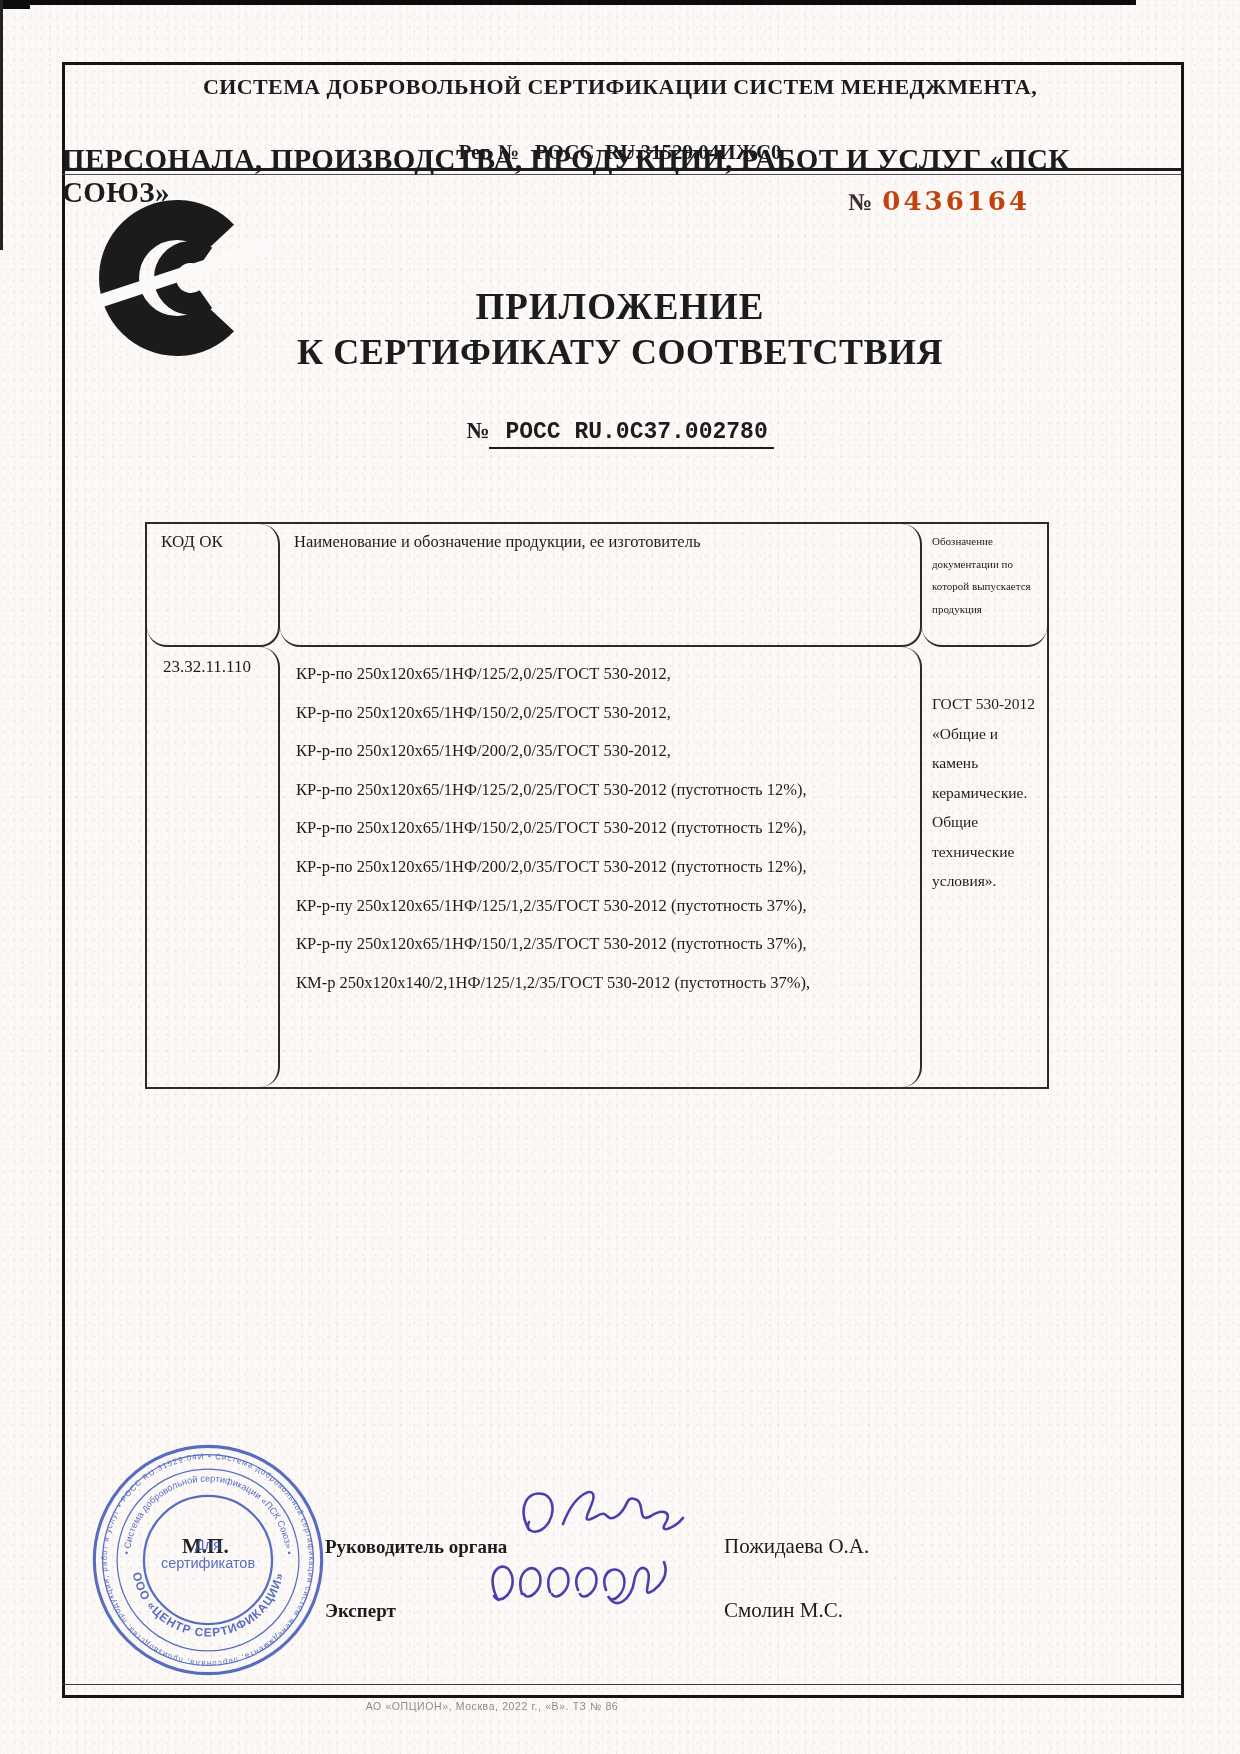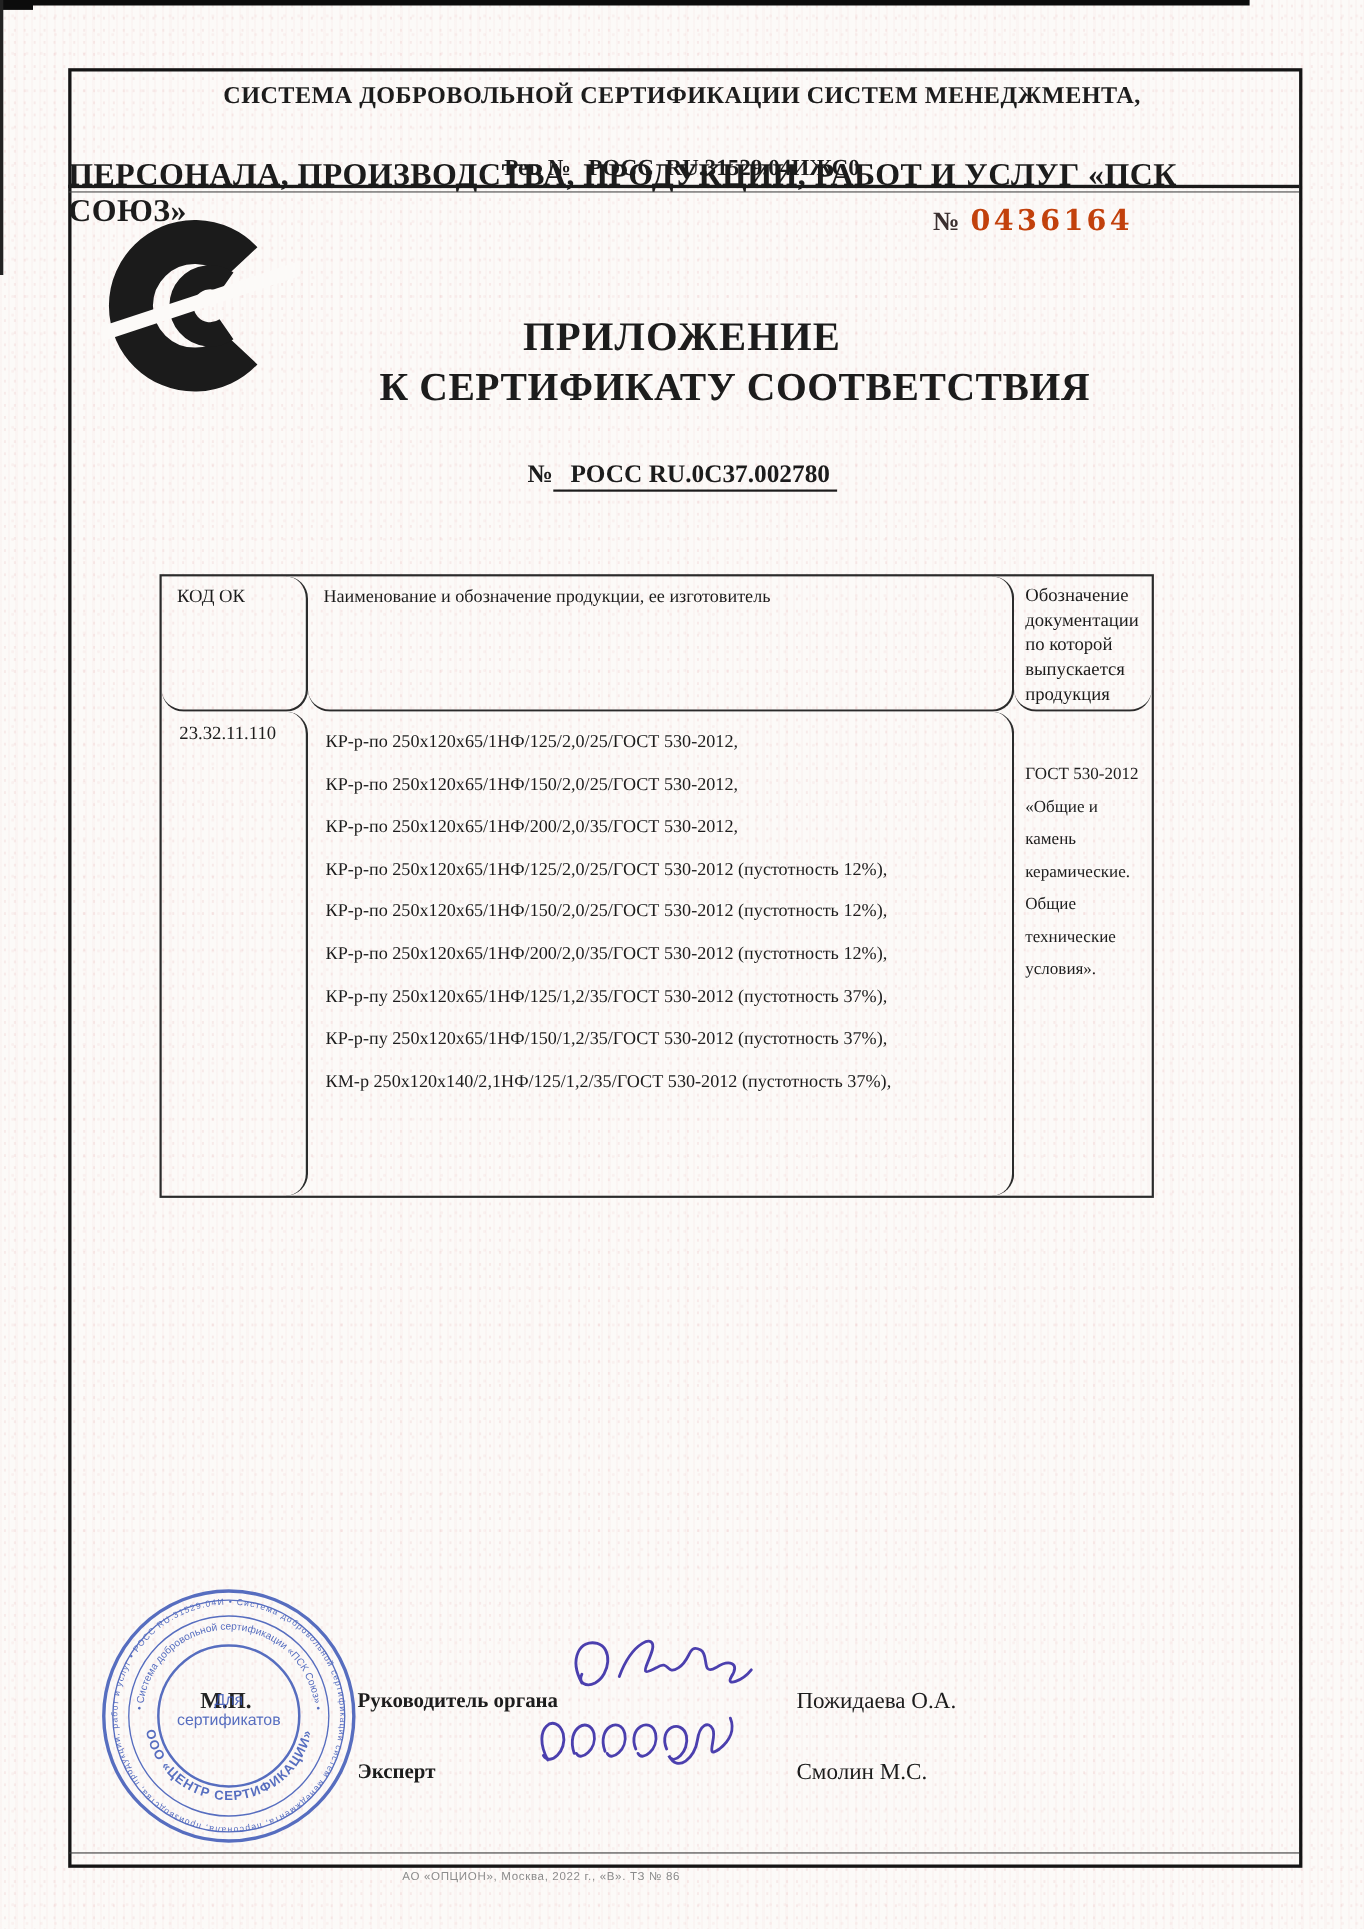--- a/index.html
+++ b/index.html
@@ -30,32 +30,32 @@
   .hdr3{left:62px;top:140px;width:1116px;text-align:center;font-size:21px;font-weight:bold;}
   .pre{white-space:pre;}
 
   .serial{left:730px;top:186px;width:300px;text-align:right;}
   .serial .no{font-size:24px;color:#3a2f2f;font-weight:bold;margin-right:10px;}
   .serial .digits{font-family:"DejaVu Serif",serif;font-size:26px;font-weight:600;color:#c2410c;letter-spacing:3px;}
 
   .logo{left:92px;top:200px;}
 
   .title1{left:62px;top:285px;width:1116px;text-align:center;font-size:37px;font-weight:bold;letter-spacing:1px;}
-  .title2{left:62px;top:331px;width:1116px;text-align:center;font-size:36px;font-weight:bold;letter-spacing:.5px;padding-left:48px;}
+  .title2{left:62px;top:331px;width:1116px;text-align:center;font-size:36px;font-weight:bold;letter-spacing:.5px;}
 
   .certno{left:62px;top:418px;width:1116px;text-align:center;font-size:23px;font-weight:bold;}
-  .certno .val{border-bottom:2.5px solid #1c1c1c;padding:0 6px 2px 16px;}
+  .certno .val{border-bottom:2.5px solid #1c1c1c;padding:0 6px 2px 16px;font-family:Liberation Mono, monospace;}
 
   
   .ptable{left:145px;top:522px;width:900px;display:grid;grid-template-columns:133px 642px 125px;border:2px solid #2b2b2b;background:transparent;}
   .ptable > div{box-sizing:border-box;border-radius:20px;}
   .th{height:123px;border-bottom:2px solid #2b2b2b;}
   .th.c1{padding:8px 6px 0 14px;font-size:17px;border-right:2px solid #2b2b2b;}
   .th.c2{padding:8px 10px 0 14px;font-size:16.5px;border-right:2px solid #2b2b2b;}
-  .th.c3{padding:6px 2px 0 10px;font-size:17px;line-height:22.5px;overflow:visible;}
+  .th.c3{padding:6px 2px 0 10px;font-size:11px;line-height:22.5px;overflow:visible;}
   .td{min-height:440px;}
   .td.c1{padding:10px 6px 0 16px;font-size:17px;border-right:2px solid #2b2b2b;}
   .td.c2{padding:8px 8px 0 16px;border-right:2px solid #2b2b2b;}
   .td.c2 .pline{font-size:16.5px;line-height:38.6px;white-space:nowrap;}
   .td.c3{padding:42px 2px 0 10px;}
   .td.c3 .dline{font-size:15.5px;line-height:29.5px;}
 
   
   .mp{left:182px;top:1534px;font-size:21px;font-weight:bold;color:#232323;z-index:1;}
   .stamp{left:84px;top:1436px;z-index:2;opacity:.82;}

